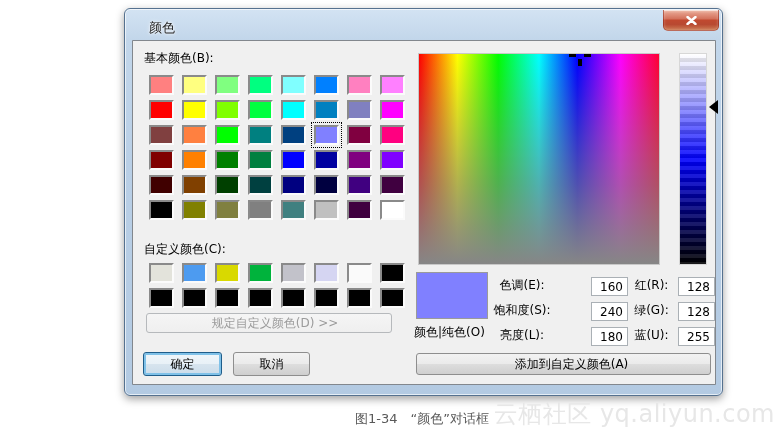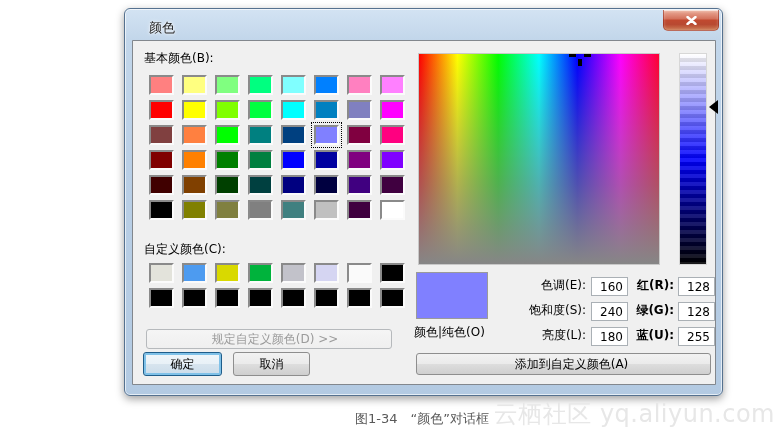--- a/index.html
+++ b/index.html
@@ -90,23 +90,23 @@
     border-right:9px solid #000000;
   }
 
   
   .preview {
     position:absolute; left:283px; top:231px; width:72px; height:47px;
     border:1px solid #9a9a9a;
   }
   .preview-label { position:absolute; left:281px; top:283px; font-size:12px; color:#000; }
 
-  .flabel { position:absolute; font-size:12px; color:#000; text-align:right; }
+  .flabel { position:absolute; font-size:12px; color:#000; text-align:center; }
   .flabel.c1 { left:325px; width:128px; }
-  .flabel.c2 { left:496px; width:45px;font-weight:bold; }
+  .flabel.c2 { left:496px; width:45px; }
   .fbox {
     position:absolute; width:37px; height:19px; font-size:12px;
     font-family:"DejaVu Sans", sans-serif;
     border:1px solid #aab0b5; background:#fff; text-align:right; padding-right:4px; color:#000;
   }
   .fbox.c1 { left:458px; }
   .fbox.c2 { left:545px; }
   .row1 { top:236px; } .row2 { top:261px; } .row3 { top:286px; }
   input.fbox.row1, input.fbox.row2, input.fbox.row3 { margin:0; }
 
@@ -216,21 +216,21 @@
             <div class="swatch" style="background: rgb(0, 0, 0);"></div>
             <div class="swatch" style="background: rgb(0, 0, 0);"></div>
             <div class="swatch" style="background: rgb(0, 0, 0);"></div>
             <div class="swatch" style="background: rgb(0, 0, 0);"></div>
             <div class="swatch" style="background: rgb(0, 0, 0);"></div>
             <div class="swatch" style="background: rgb(0, 0, 0);"></div>
             <div class="swatch" style="background: rgb(0, 0, 0);"></div>
           </div>
         </div>
 
-      <div class="btn disabled" style="left:13px; top:288px; width:246px; height:20px;padding-left:12px;">规定自定义颜色(D) &gt;&gt;</div>
+      <div class="btn disabled" style="left:13px; top:272px; width:246px; height:20px;padding-left:12px;">规定自定义颜色(D) &gt;&gt;</div>
 
       <div class="btn" style="left:100px; top:311px; width:77px; height:24px;">取消</div>
       <div class="btn focused" style="left:10px; top:311px; width:79px; height:24px;">确定</div>
 
       <div class="hue-field">
         <div class="crosshair">
           <div class="ch-l"></div>
             <div class="ch-r"></div>
             <div class="ch-b"></div>
         </div>

